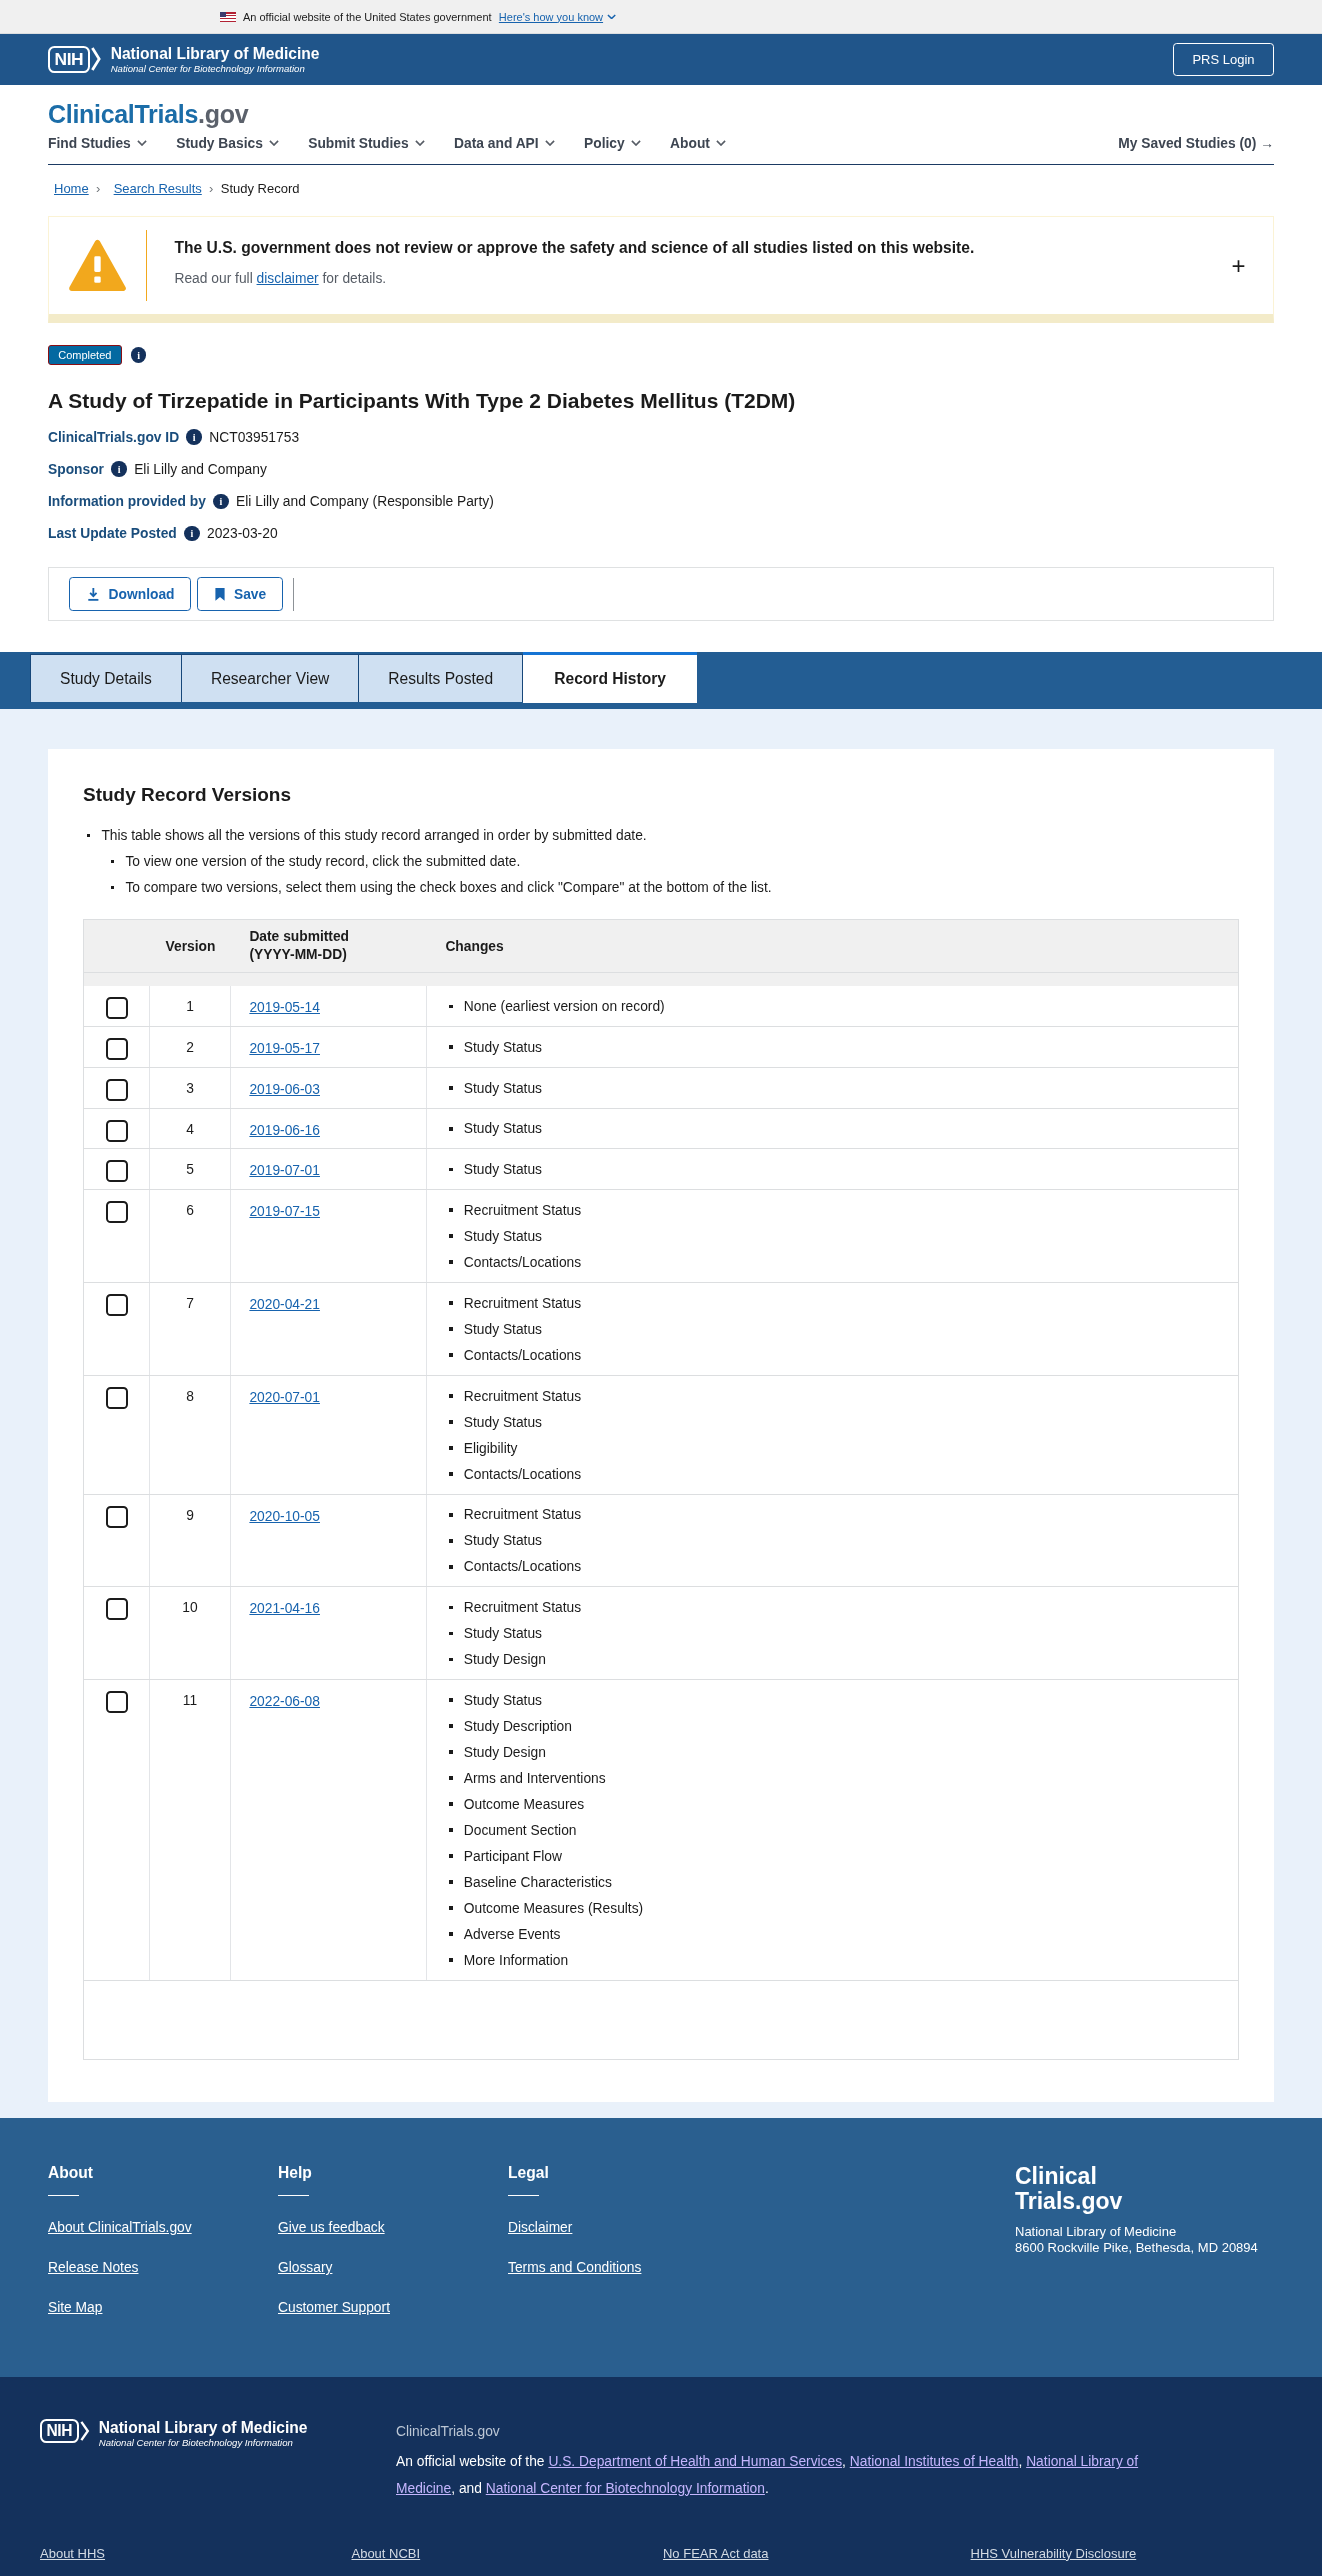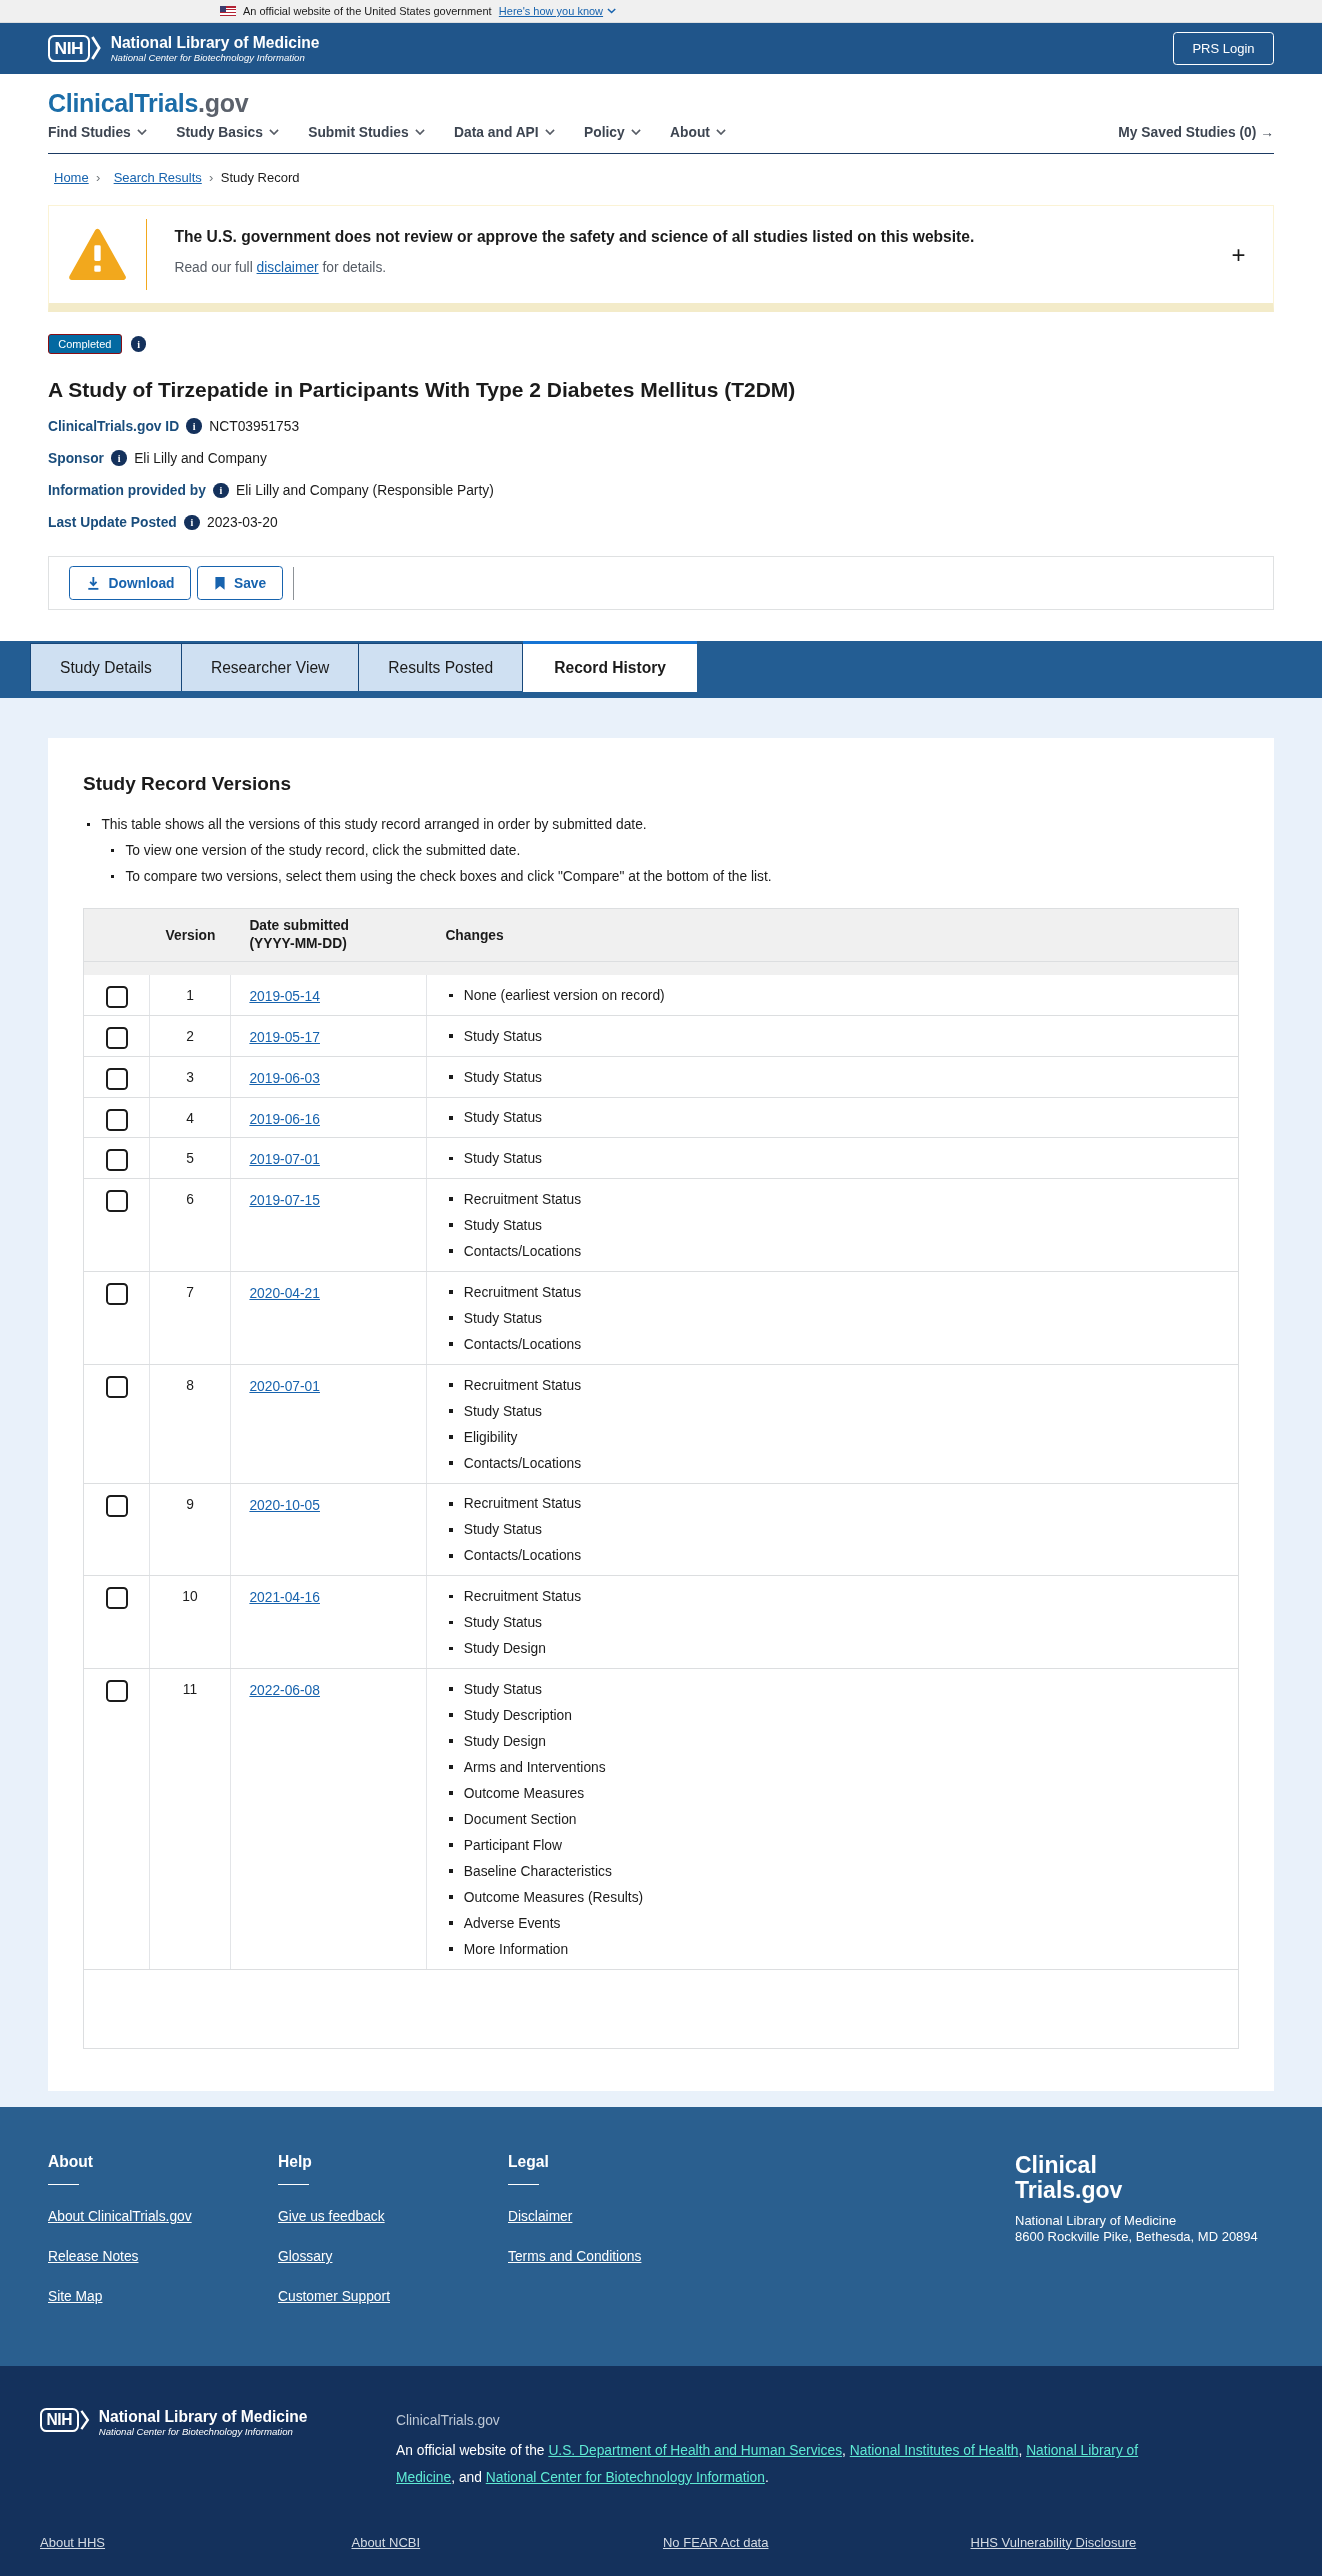--- a/index.html
+++ b/index.html
@@ -1,20 +1,20 @@
 <!DOCTYPE html>
 <html style="font-size:14.7px"><head>
 <meta charset="utf-8">
 <style>
   * { box-sizing: border-box; margin: 0; padding: 0; }
   body { width: 1322px; background: #fff; font-family: "Liberation Sans", sans-serif; color: #1b1b1b; }
   a { cursor: pointer; }
 
   
-  .gov-banner { background:#f0f0f0; border-bottom:0.9px solid #dcdee0; height:23px; display:flex; align-items:center; }
+  .gov-banner { background:#f0f0f0; border-bottom:0.9px solid #dcdee0; height:34px; display:flex; align-items:center; }
   .gov-banner-inner { margin-left:220px; display:flex; align-items:center; gap:7.3px; font-size:11px; color:#1b1b1b; }
   .flag { width:15.6px; height:10px; position:relative; flex:0 0 auto;
           background:repeating-linear-gradient(#b22234 0 1.5px, #fff 1.5px 2.9px); }
   .flag::after { content:''; position:absolute; left:0; top:0; width:6.4px; height:5.5px; background:#3c3b6e; }
   .banner-link { color:#1763ae; text-decoration:underline; display:inline-flex; align-items:center; gap:3.7px; }
 
   
   .nlm-header { background:#20558a; height:51px; display:flex; align-items:center; justify-content:space-between; padding:0 48px; }
   .nlm-left { display:flex; align-items:center; gap:9.2px; color:#fff; }
   .nih-logo { display:flex; align-items:center; gap:1.8px; }
@@ -109,21 +109,21 @@
   .fu-org { margin-top:11px; font-size:13px; }
   .fu-addr { font-size:13px; line-height:1.45; }
 
   
   .footer-lower { background:#14315c; color:#fff; padding:42px 40px 24px; }
   .fl-top { display:flex; }
   .fl-nih { display:flex; align-items:flex-start; gap:9.2px; width:356px; }
   .fl-nih .nih-box { font-size:15.6px; border-width:2.3px; }
   .fl-desc { font-size:13.8px; line-height:1.9; max-width:790px; }
   .fl-brand { color:#bcc7d5; margin-bottom:3.7px; }
-  .fl-desc a { color:#5eead4; text-decoration:underline; }
+  .fl-desc a { color:#c4b5fd; text-decoration:underline; }
   .fl-grid { display:flex; margin-top:44px; }
   .fl-col { width:316px; }
   .fl-col:nth-child(3) { width:312px; }
   .fl-link { display:block; color:#d4dbe4; font-size:13px; text-decoration:underline; margin-bottom:23px; }
 
   .chev-svg { flex:0 0 auto; }
 </style>
 </head>
 <body>
 

